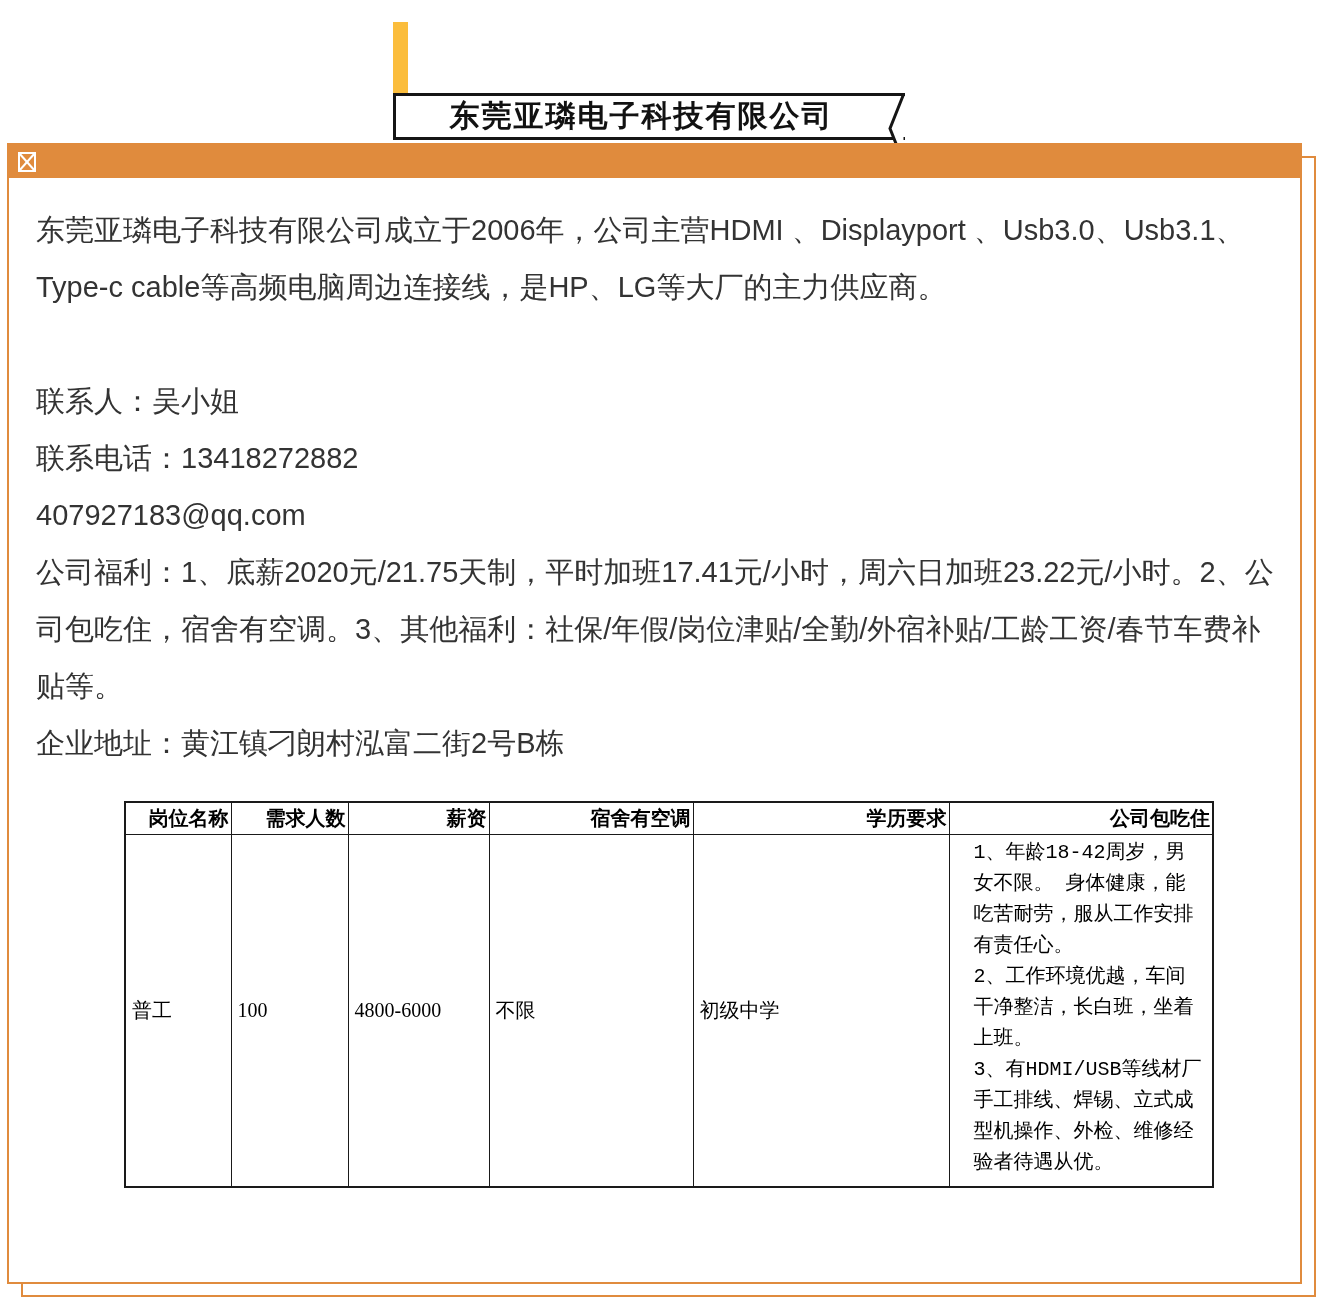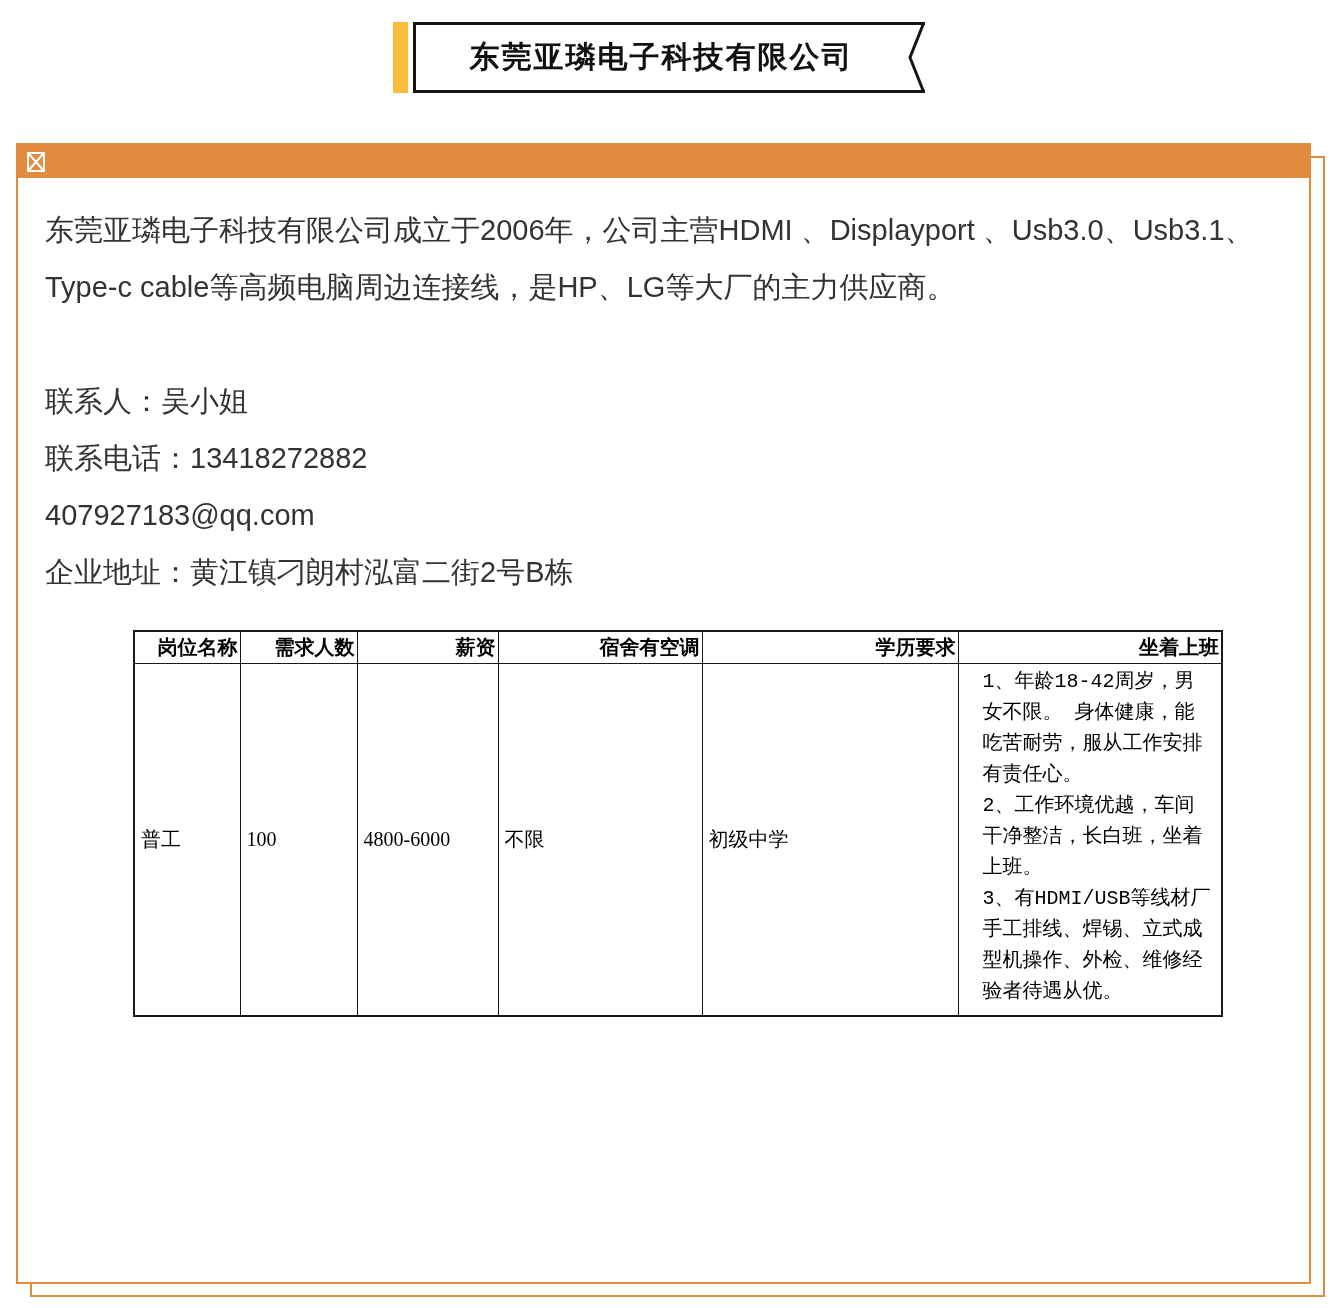--- a/index.html
+++ b/index.html
@@ -1,31 +1,31 @@
 <!DOCTYPE html>
 <html><head>
 <meta charset="utf-8">
 <style>
   html,body{margin:0;padding:0;}
   body{
     width:1330px;height:1308px;overflow:hidden;background:#ffffff;
     font-family:"Liberation Sans","DejaVu Sans",sans-serif;
   }
   
-  .banner-row{display:flex;margin:22px 0 0 393px;height:71px;}
+  .banner-row{display:flex;margin:22px 0 0 393px;height:71px;flex-direction:column;}
   .banner-accent{width:15px;height:71px;background:#FBBD3C;margin-right:5px;flex:0 0 auto;}
   .banner-box{
     position:relative;width:512px;box-sizing:border-box;height:71px;
     border:3px solid #151515;border-right:none;background:#fff;
     display:flex;align-items:center;justify-content:center;padding-right:18px;
   }
   .banner-title{font-size:30px;font-weight:bold;color:#111;letter-spacing:2px;white-space:nowrap;}
   .banner-notch{position:absolute;top:-3px;right:0;width:20px;height:71px;}
   
-  .card-wrap{position:relative;margin:50px 0 0 16px;width:1295px;height:1141px;}
+  .card-wrap{position:relative;margin:50px 0 0 7px;width:1295px;height:1141px;}
   .card-shadow{
     position:absolute;left:14px;top:13px;width:1295px;height:1141px;
     box-sizing:border-box;border:2px solid #E08B3D;background:transparent;
   }
   .card{
     position:relative;width:1295px;height:1141px;box-sizing:border-box;
     border:2px solid #E08B3D;background:#fff;
   }
   .card-bar{height:33px;background:#E08B3D;display:flex;align-items:center;padding-left:9px;}
   .card-body{padding:24px 16px 0 27px;}
@@ -67,39 +67,40 @@
         <line x1="17" y1="1" x2="1" y2="19" stroke="#ffffff" stroke-width="2"></line>
       </svg>
     </div>
 
     <div class="card-body">
       <p class="txt">东莞亚璘电子科技有限公司成立于2006年，公司主营HDMI 、Displayport 、Usb3.0、Usb3.1、Type-c cable等高频电脑周边连接线，是HP、LG等大厂的主力供应商。</p>
       <div class="gap"></div>
       <p class="txt">联系人：吴小姐</p>
       <p class="txt">联系电话：13418272882</p>
       <p class="txt">407927183@qq.com</p>
+      <p class="txt">公司福利：1、底薪2020元/21.75天制，平时加班17.41元/小时，周六日加班23.22元/小时。2、公司包吃住，宿舍有空调。3、其他福利：社保/年假/岗位津贴/全勤/外宿补贴/工龄工资/春节车费补贴等。</p>
       <p class="txt">企业地址：黄江镇刁朗村泓富二街2号B栋</p>
 
       <table class="jobs">
         <colgroup>
           <col style="width:106px">
             <col style="width:117px">
             <col style="width:141px">
           <col style="width:204px">
             <col style="width:256px">
             <col style="width:264px">
         </colgroup>
         <thead>
           <tr>
             <th>岗位名称</th>
             <th>需求人数</th>
             <th>薪资</th>
             <th>宿舍有空调</th>
             <th>学历要求</th>
-            <th>坐着上班</th>
+            <th>公司包吃住</th>
           </tr>
         </thead>
         <tbody>
           <tr>
             <td>普工</td>
             <td>100</td>
             <td>4800-6000</td>
             <td>不限</td>
             <td>初级中学</td>
             <td class="desc">1、年龄18-42周岁，男女不限。 身体健康，能吃苦耐劳，服从工作安排有责任心。

